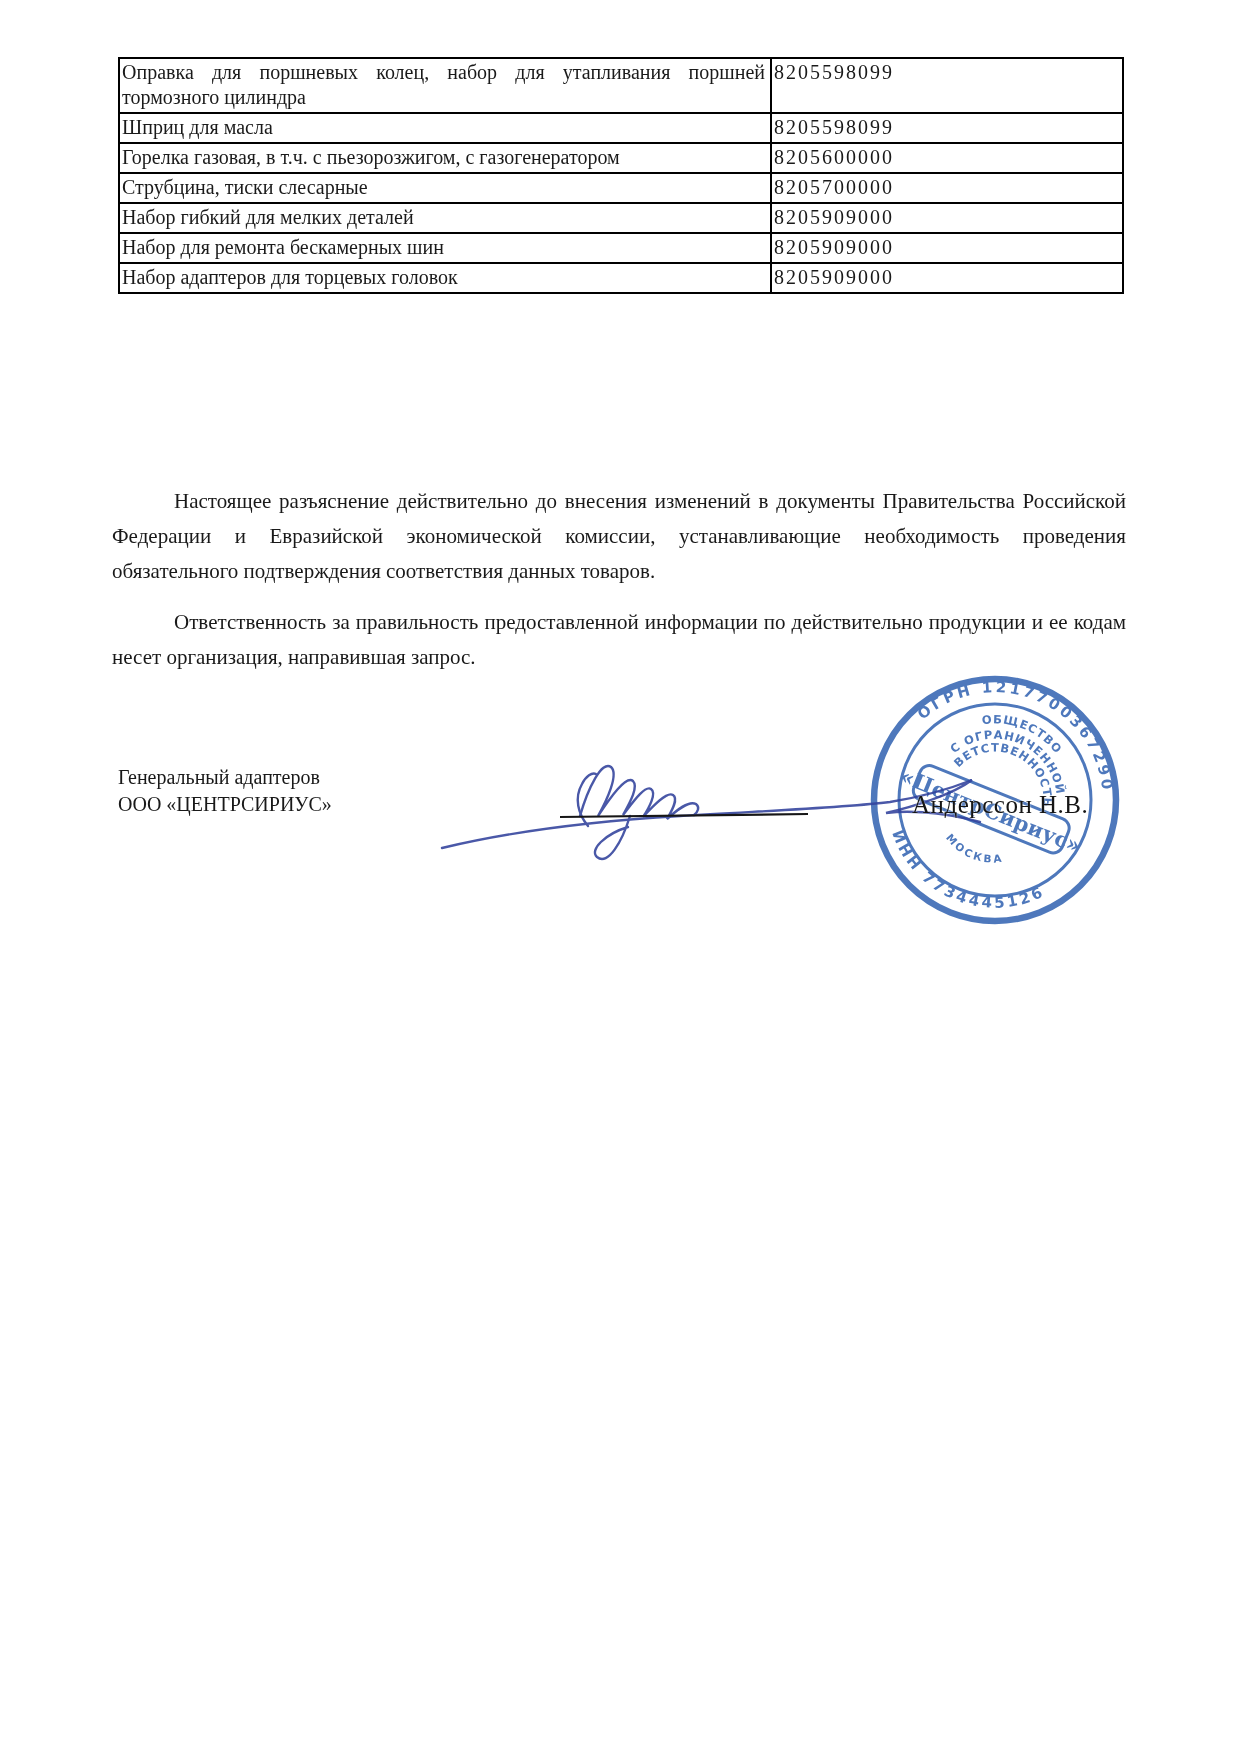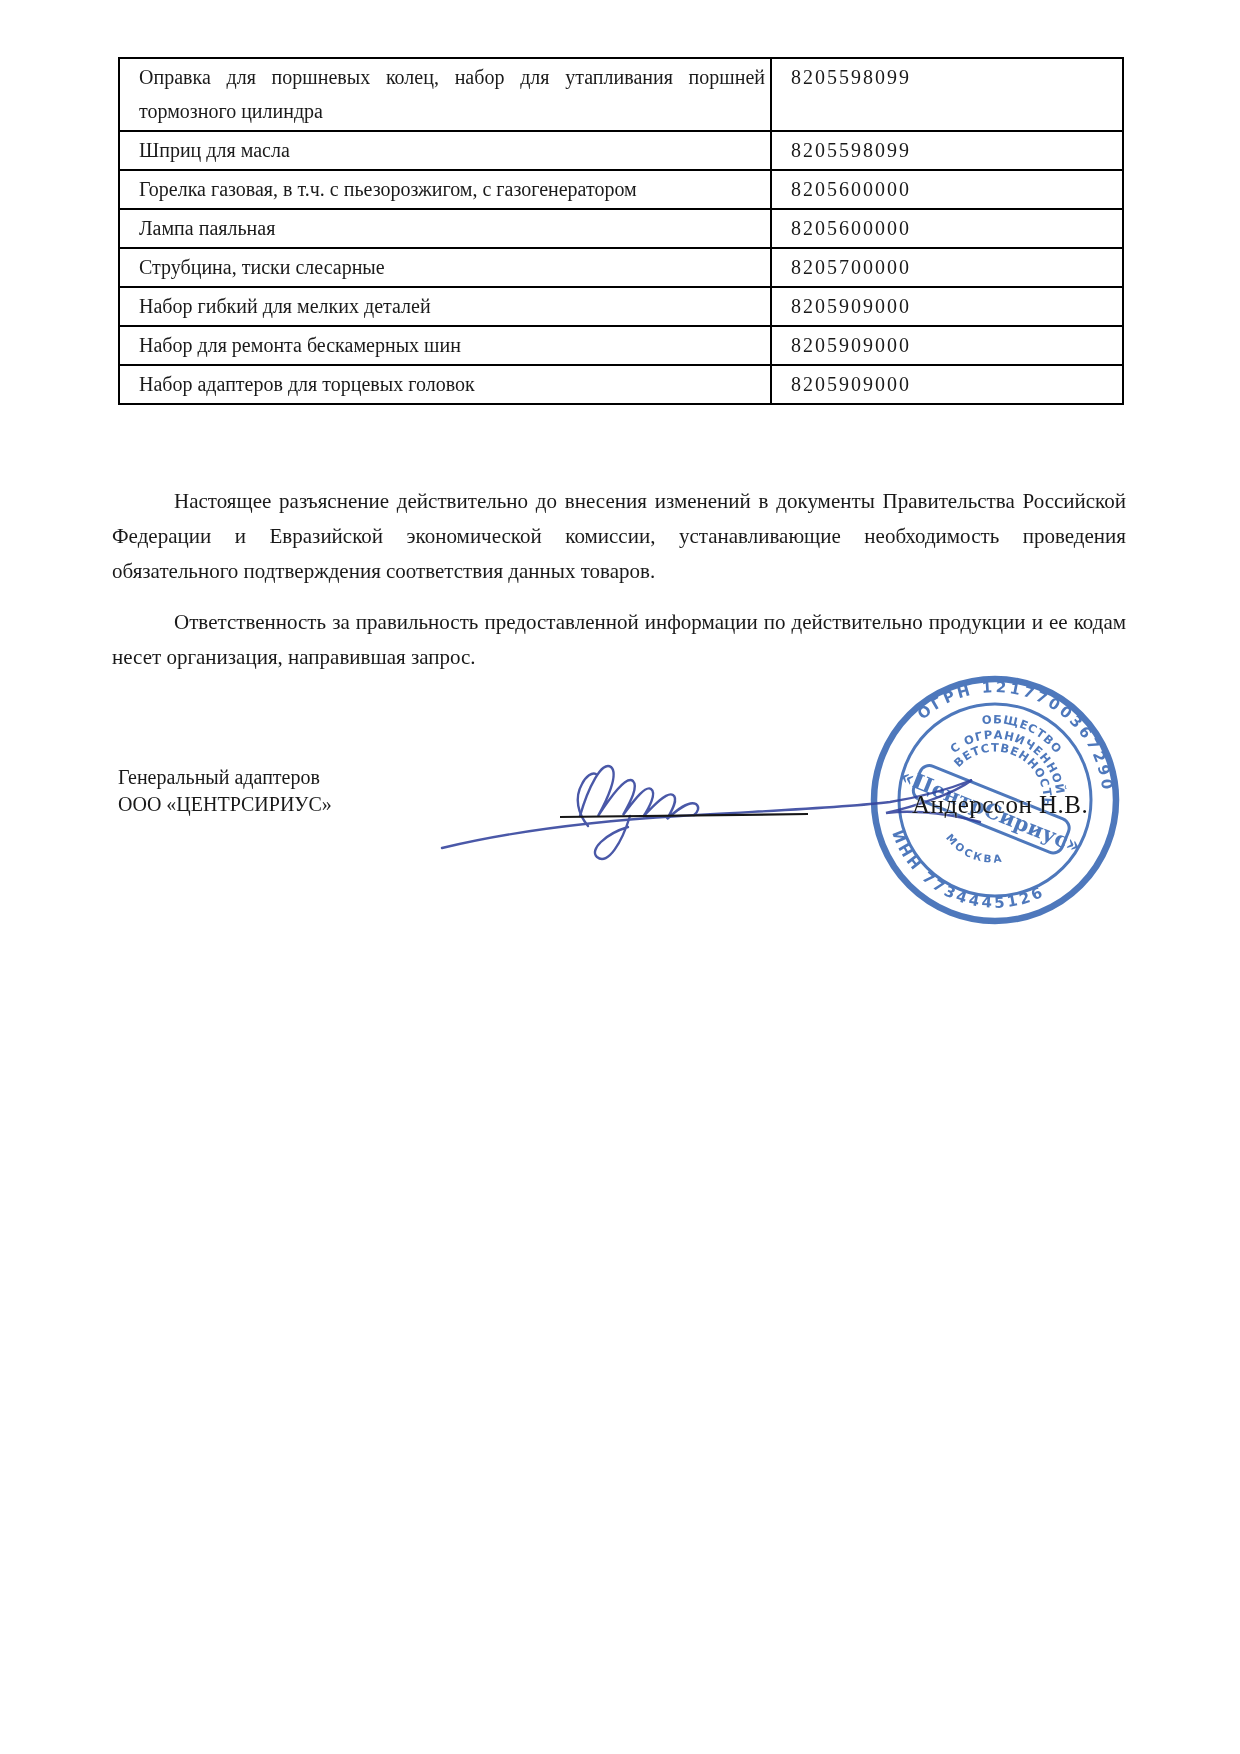--- a/index.html
+++ b/index.html
@@ -15,23 +15,23 @@
   
   .codes-table {
     position: absolute; left: 118px; top: 57px;
     width: 1004px;
     border-collapse: collapse;
     table-layout: fixed;
     font-size: 20px;
   }
   .codes-table td {
     border: 2px solid #000;
-    padding: 1px 5px 2px 19px;
+    padding: 1px 5px 2px 2px;
     vertical-align: top;
-    line-height: 34px;
+    line-height: 25px;
   }
   .codes-table td.c1 { width: 652px; text-align: justify; }
   .codes-table td.c2 { width: 352px; letter-spacing: 2px; margin-left: 20px; }
 
   
   .para {
     position: absolute; left: 112px; width: 1014px;
     font-size: 21px; line-height: 35px;
     text-align: justify;
     text-indent: 62px;
@@ -99,24 +99,20 @@
         <td class="c1">Шприц для масла</td>
         <td class="c2">8205598099</td>
       </tr>
 
 
       <tr>
         <td class="c1">Горелка газовая, в т.ч. с пьезорозжигом, с газогенератором</td>
         <td class="c2">8205600000</td>
       </tr>
 
-      <tr>
-        <td class="c1">Лампа паяльная</td>
-        <td class="c2">8205600000</td>
-      </tr>
 
       <tr>
         <td class="c1">Струбцина, тиски слесарные</td>
         <td class="c2">8205700000</td>
       </tr>
 
 
       <tr>
         <td class="c1">Набор гибкий для мелких деталей</td>
         <td class="c2">8205909000</td>

